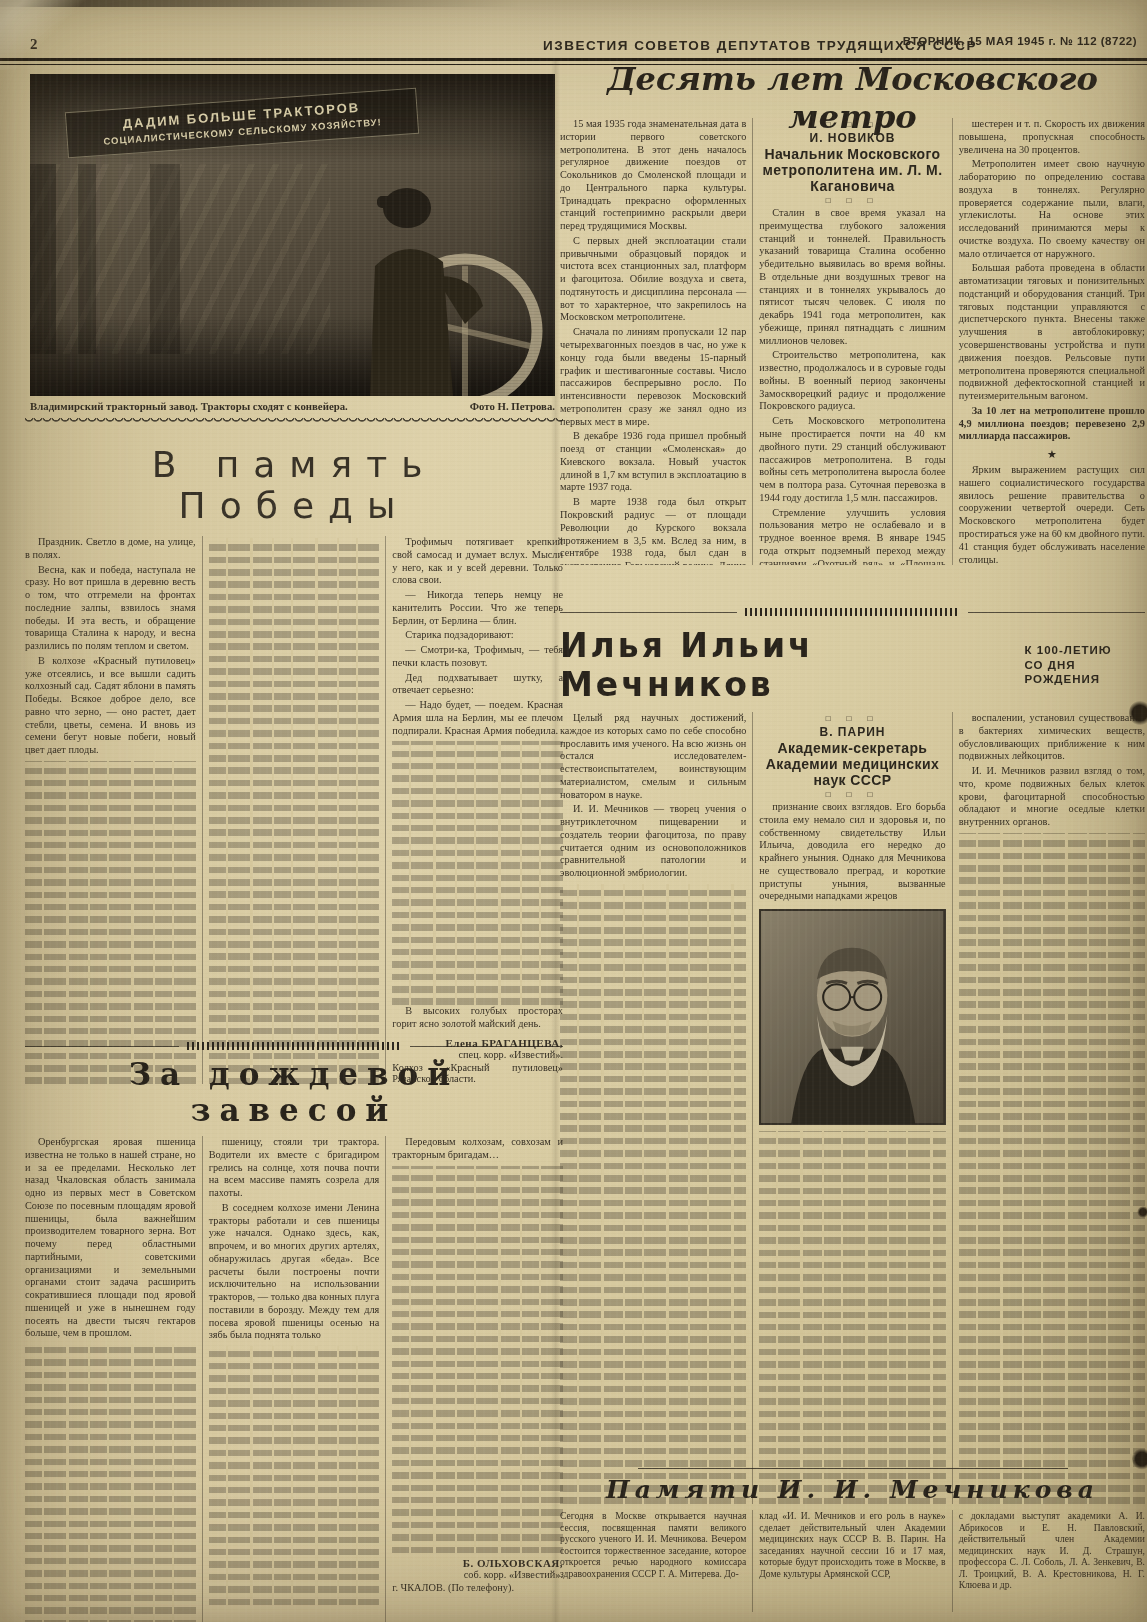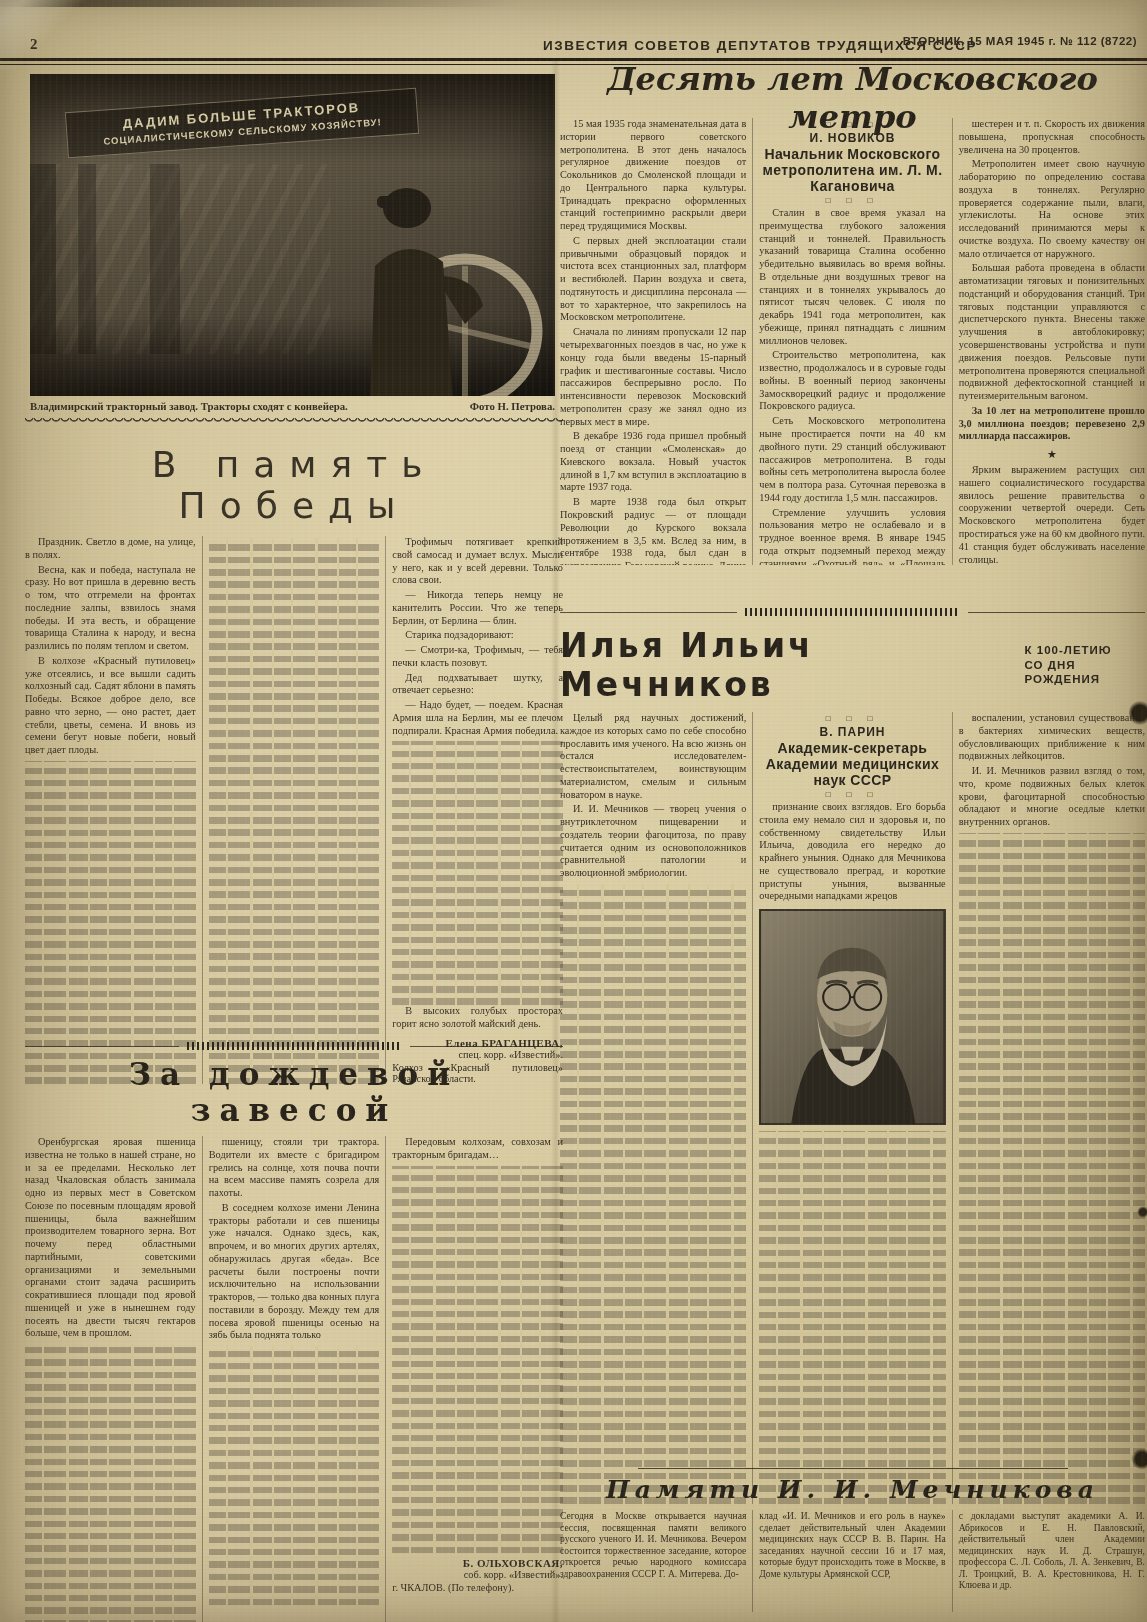--- a/index.html
+++ b/index.html
@@ -151,21 +151,21 @@
 <div class="captionrow">
   <span>Владимирский тракторный завод. Тракторы сходят с конвейера.</span>
   <span>Фото Н. Петрова.</span>
 </div>
 
 <div class="hl-metro">Десять лет Московского метро</div>
 <div class="cols" style="position:absolute;left:560px;top:118px;width:585px;height:447px;">
   <div class="col">
     <div class="coltext">
         <p>15 мая 1935 года знаменательная дата в истории первого советского метрополитена. В этот день началось регулярное движение поездов от Сокольников до Смоленской площади и до Центрального парка культуры. Тринадцать прекрасно оформленных станций гостеприимно раскрыли двери перед трудящимися Москвы.</p>
-        <p>С первых дней эксплоатации стали привычными образцовый порядок и чистота всех станционных зал, платформ и вестибюлей. Парин воздуха и света, подтянутость и дисциплина персонала — вот то характерное, что закрепилось на Московском метрополитене.</p>
+        <p>С первых дней эксплоатации стали привычными образцовый порядок и чистота всех станционных зал, платформ и фагоцитоза. Обилие воздуха и света, подтянутость и дисциплина персонала — вот то характерное, что закрепилось на Московском метрополитене.</p>
         <p>Сначала по линиям пропускали 12 пар четырехвагонных поездов в час, но уже к концу года были введены 15-парный график и шестивагонные составы. Число пассажиров беспрерывно росло. По интенсивности перевозок Московский метрополитен сразу же занял одно из первых мест в мире.</p>
         <p>В декабре 1936 года пришел пробный поезд от станции «Смоленская» до Киевского вокзала. Новый участок длиной в 1,7 км вступил в эксплоатацию в марте 1937 года.</p>
         <p>В марте 1938 года был открыт Покровский радиус — от площади Революции до Курского вокзала протяжением в 3,5 км. Вслед за ним, в сентябре 1938 года, был сдан в эксплоатацию Горьковский радиус. Длина его 9,3 км.</p>
       </div>
 
   </div>
   <div class="col">
     <div class="sqrow">□  □  □</div>
     <div class="byname">И. НОВИКОВ</div>
     <div class="bytitle">Начальник Московского метрополитена им. Л. М. Кагановича</div>
@@ -177,21 +177,21 @@
         <p>Стремление улучшить условия пользования метро не ослабевало и в трудное военное время. В январе 1945 года открыт подземный переход между станциями «Охотный ряд» и «Площадь Свердлова», сооружается второй вход на станцию «Площадь Революции», переустраивается переход между станциями «Библиотека имени Ленина» и «Улица Коминтерна».</p>
       </div>
 
   </div>
   <div class="col">
     <div class="coltext">
         <p>шестерен и т. п. Скорость их движения повышена, пропускная способность увеличена на 30 процентов.</p>
         <p>Метрополитен имеет свою научную лабораторию по определению состава воздуха в тоннелях. Регулярно проверяется содержание пыли, влаги, углекислоты. На основе этих исследований принимаются меры к очистке воздуха. По своему качеству он мало отличается от наружного.</p>
         <p>Большая работа проведена в области автоматизации тяговых и понизительных подстанций и оборудования станций. Три тяговых подстанции управляются с диспетчерского пункта. Внесены также улучшения в автоблокировку; усовершенствованы устройства и пути движения поездов. Рельсовые пути метрополитена проверяются специальной подвижной дефектоскопной станцией и путеизмерительным вагоном.</p>
       </div>
-    <p class="p boldp">За 10 лет на метрополитене прошло 3,0 миллиона поездов; перевезено 2,9 миллиарда пассажиров.</p>
+    <p class="p boldp">За 10 лет на метрополитене прошло 4,9 миллиона поездов; перевезено 2,9 миллиарда пассажиров.</p>
     <div class="star">★</div>
     <div class="coltext">
         <p>Ярким выражением растущих сил нашего социалистического государства явилось решение правительства о сооружении четвертой очереди. Сеть Московского метрополитена будет простираться уже на 60 км двойного пути. 41 станция будет обслуживать население столицы.</p>
       </div>
 
   </div>
 </div>
 
 <div class="victory">
   <div class="wavy"></div>

